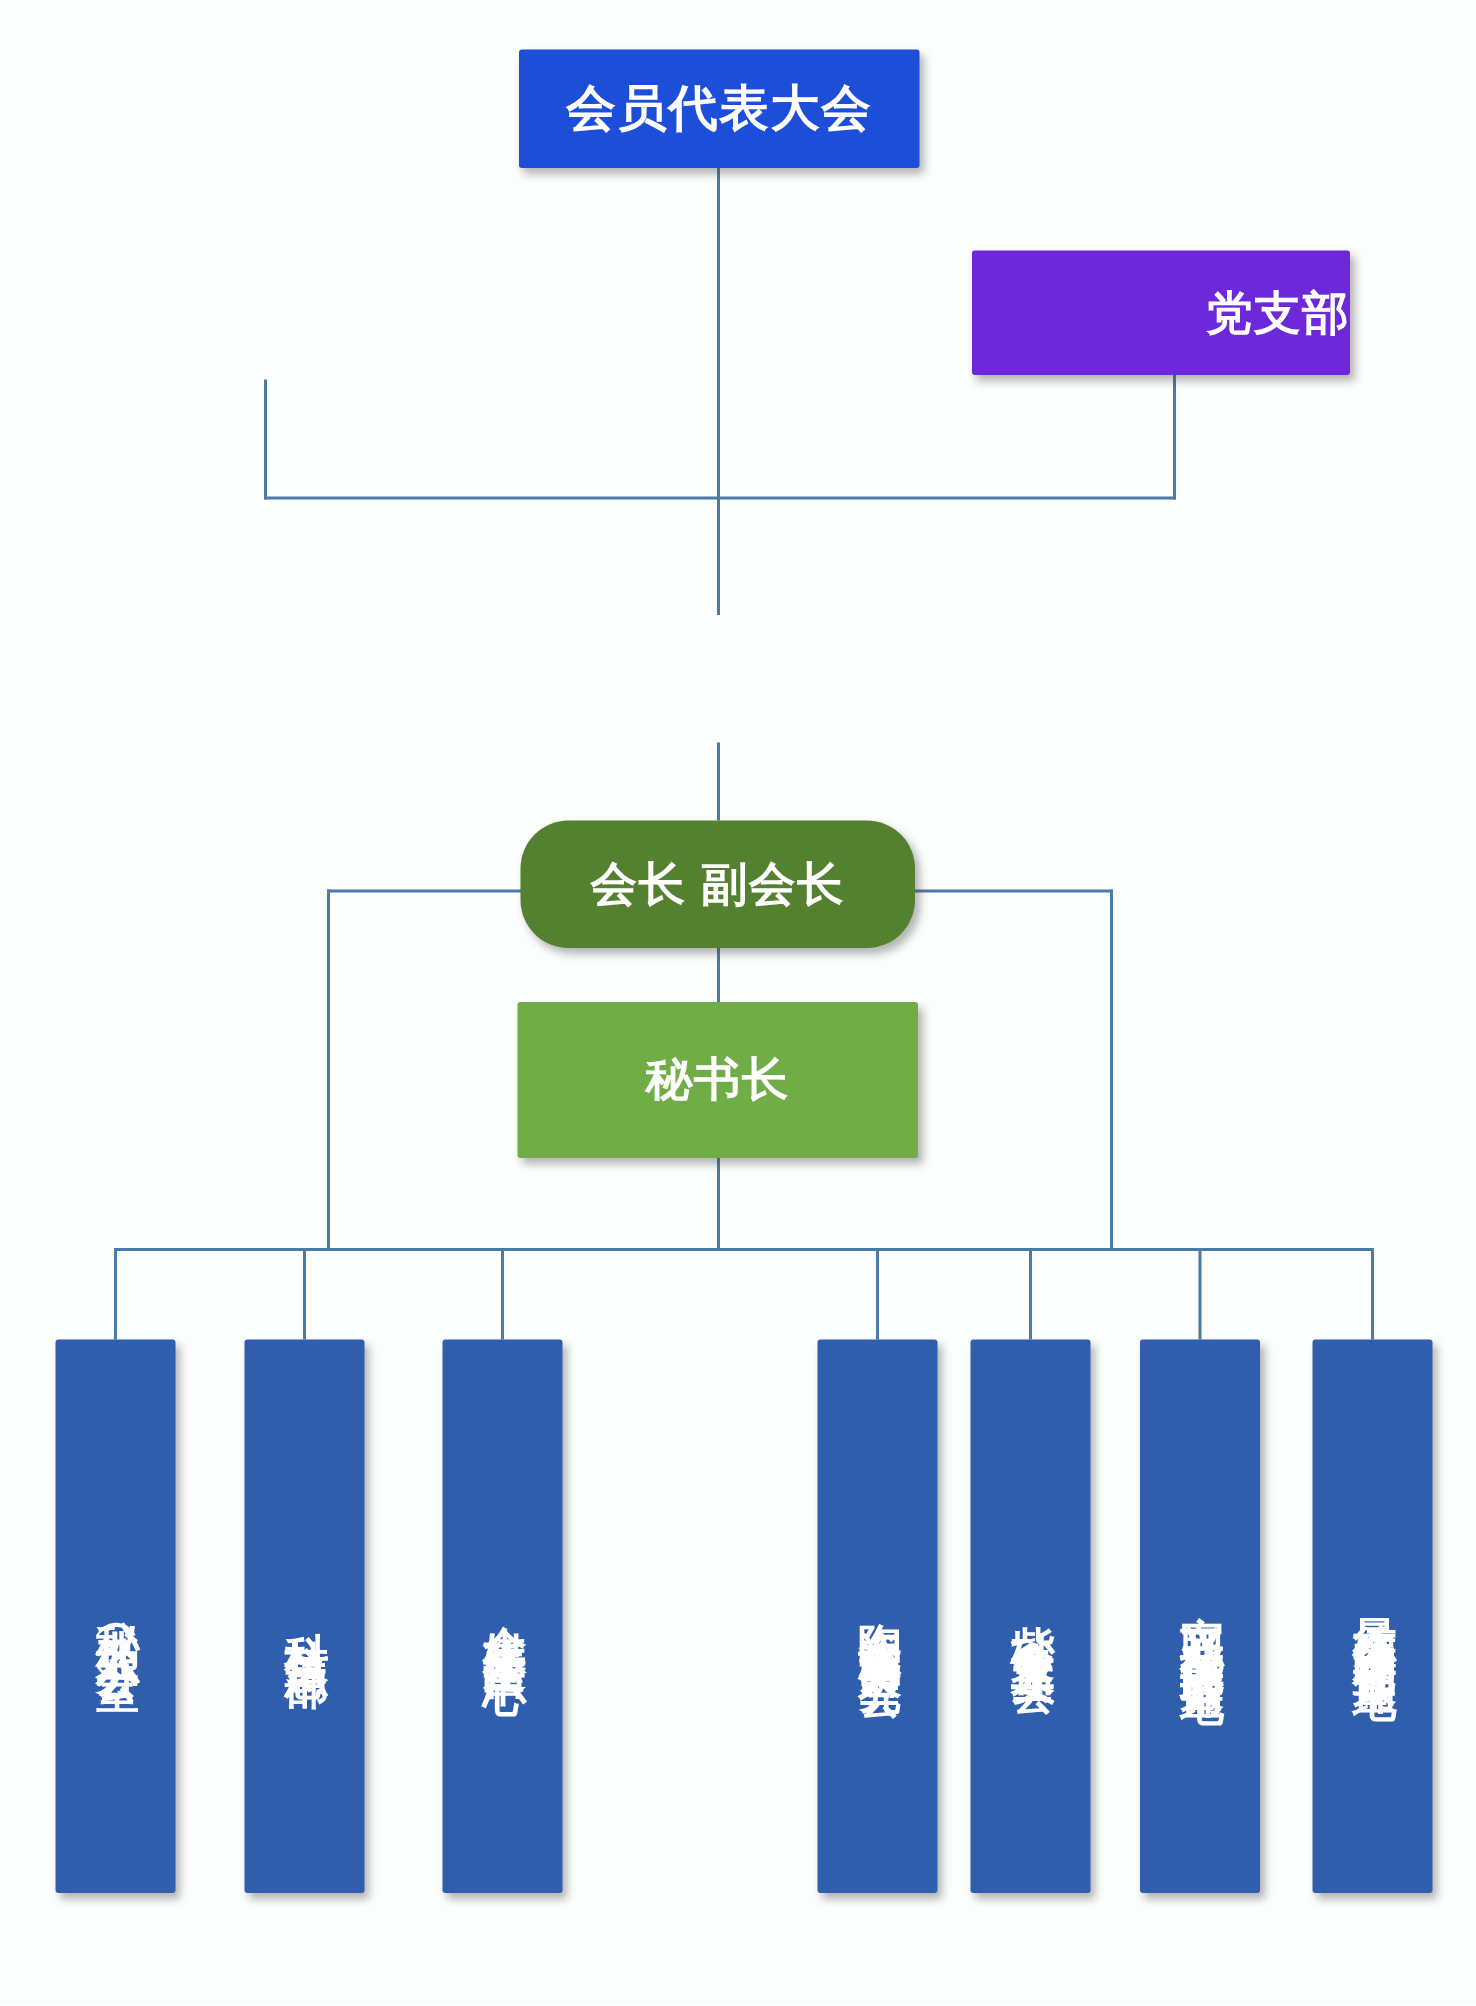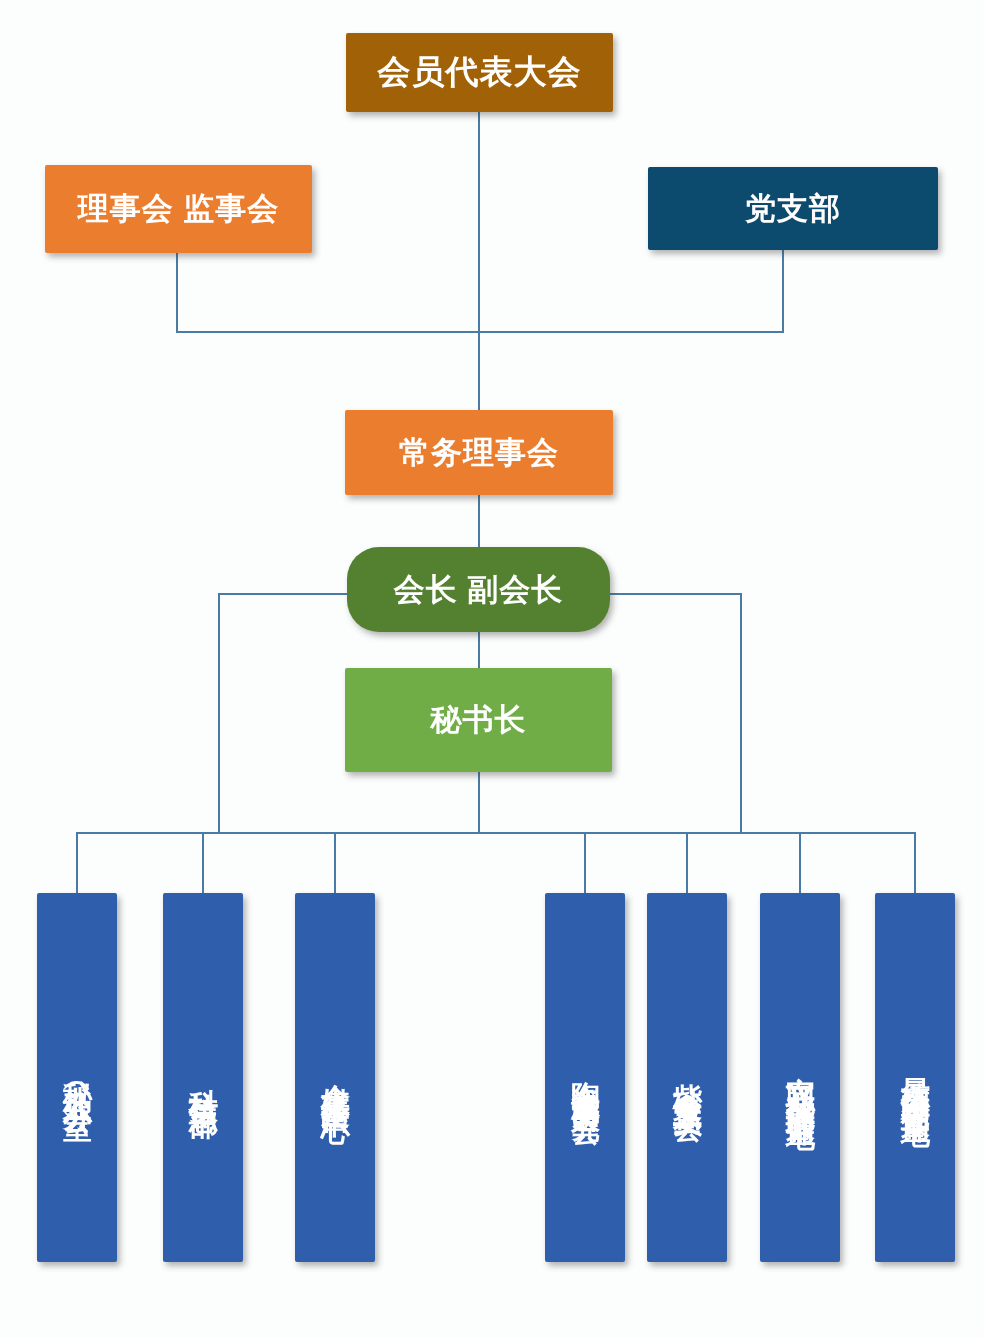--- a/index.html
+++ b/index.html
@@ -55,35 +55,29 @@
 
   <div class="line h" style="left:76px;top:832px;width:840px"></div>
   <div class="line v" style="left:76px;top:832px;height:61px"></div>
   <div class="line v" style="left:202px;top:832px;height:61px"></div>
   <div class="line v" style="left:334px;top:832px;height:61px"></div>
   <div class="line v" style="left:584px;top:832px;height:61px"></div>
   <div class="line v" style="left:686px;top:832px;height:61px"></div>
   <div class="line v" style="left:799px;top:832px;height:61px"></div>
   <div class="line v" style="left:914px;top:832px;height:61px"></div>
 
-  <div class="node hlabel top" style="left: 346px; top: 33px; width: 267px; height: 79px; background-color: #a16207;">
+  <div class="node hlabel top" style="left: 346px; top: 33px; width: 267px; height: 79px; background-color: #1d4ed8;">
     <span>会员代表大会</span>
   </div>
 
-  <div class="node hlabel" style="left: 45px; top: 165px; width: 267px; height: 88px; background-color: rgb(235, 125, 47);">
-    <span>理事会 监事会</span>
-  </div>
 
-  <div class="node hlabel" style="left: 648px; top: 167px; width: 290px; height: 83px; background-color: #0c4a6e;">
+  <div class="node hlabel" style="left: 648px; top: 167px; width: 252px; height: 83px; background-color: #6d28d9; justify-content: flex-end;">
     <span>党支部</span>
   </div>
 
-  <div class="node hlabel" style="left: 345px; top: 410px; width: 268px; height: 85px; background-color: rgb(235, 125, 47);">
-    <span>常务理事会</span>
-  </div>
 
   <div class="node hlabel" style="left: 347px; top: 547px; width: 263px; height: 85px; background-color: rgb(83, 129, 47); border-radius: 32px;">
     <span>会长 副会长</span>
   </div>
 
   <div class="node hlabel" style="left: 345px; top: 668px; width: 267px; height: 104px; background-color: rgb(112, 173, 71);">
     <span>秘书长</span>
   </div>
 
   <div class="node vnode" style="left: 37px; top: 893px; width: 80px; height: 369px; background-color: rgb(47, 95, 172);">

